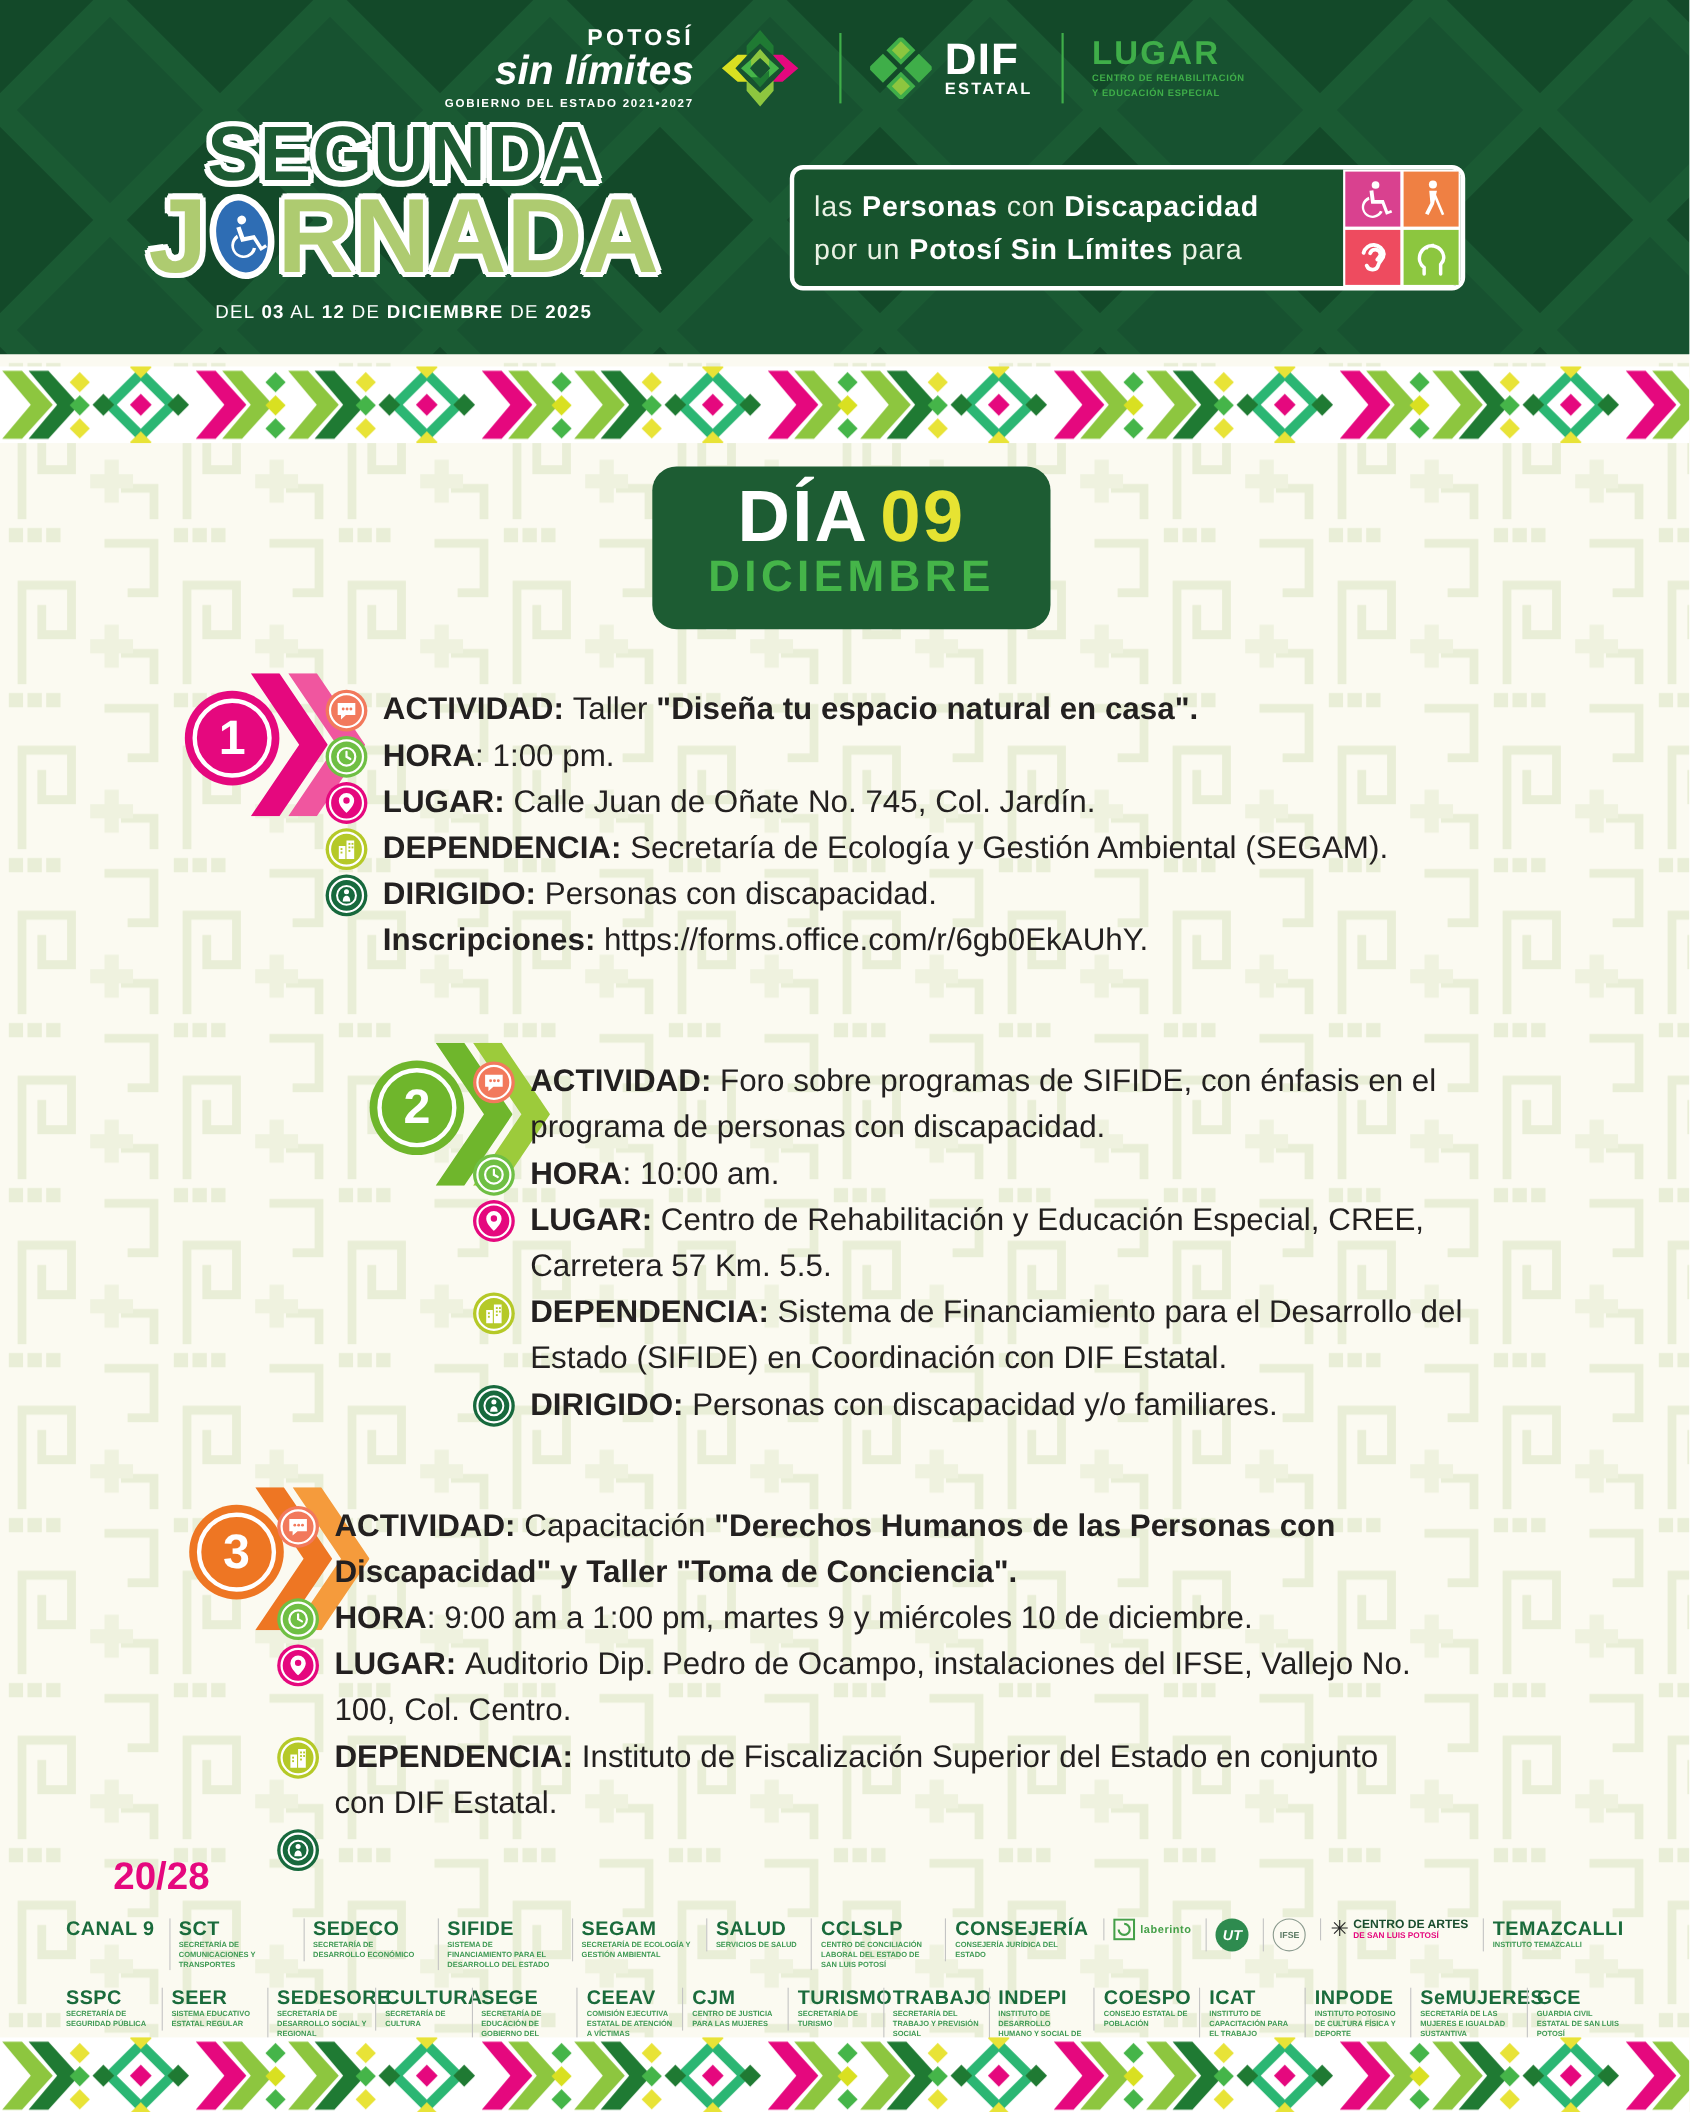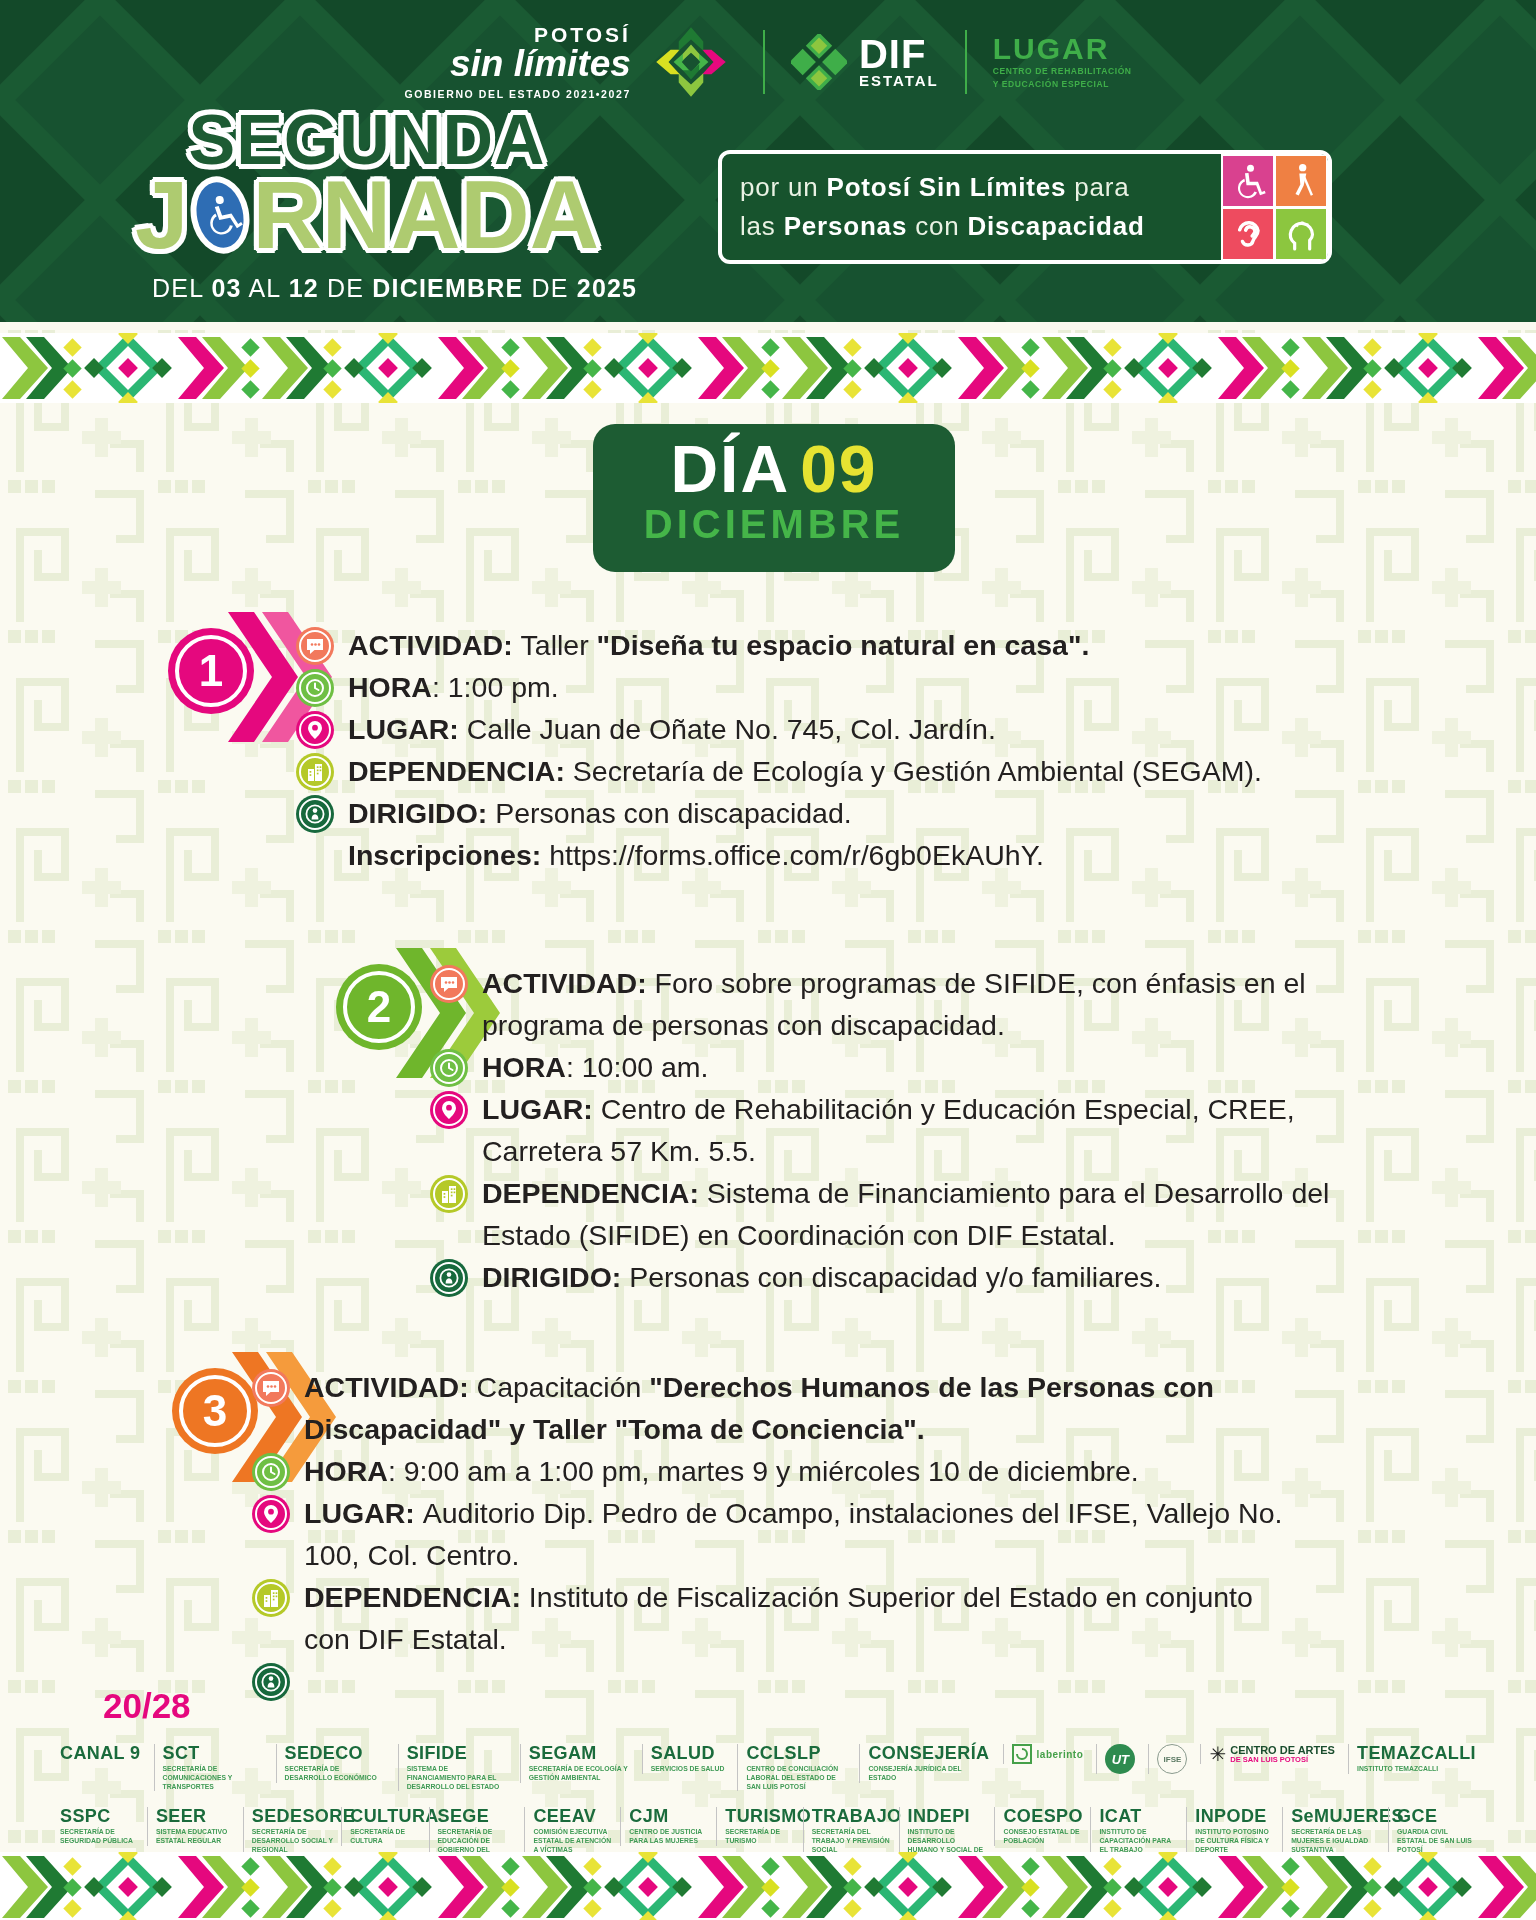--- a/index.html
+++ b/index.html
@@ -28,21 +28,21 @@
   .title-block{position:absolute;left:152px;top:108px;width:430px;text-align:center;z-index:2;}
   .outline{text-shadow:4px 0 0 #fff,-4px 0 0 #fff,0 4px 0 #fff,0 -4px 0 #fff,
     3px 3px 0 #fff,-3px 3px 0 #fff,3px -3px 0 #fff,-3px -3px 0 #fff,
     5px 2px 0 #fff,-5px 2px 0 #fff,5px -2px 0 #fff,-5px -2px 0 #fff,
     2px 5px 0 #fff,-2px 5px 0 #fff,2px -5px 0 #fff,-2px -5px 0 #fff;}
   .t1{font-size:70px;font-weight:800;color:#1d5b33;line-height:.92;letter-spacing:1px;}
   .t2{font-size:96px;font-weight:800;color:#aecb70;line-height:.98;display:flex;align-items:center;justify-content:center;margin-top:-4px;}
   .wheel{display:inline-flex;align-items:center;justify-content:center;width:66px;height:66px;margin:0 3px;
          background:#2e6db4;border:6px solid #fff;border-radius:50%;transform:rotate(-12deg);}
   .wheel svg{width:46px;height:46px;}
-  .date{margin-top:12px;font-size:25px;color:#fff;letter-spacing:1.2px;white-space:nowrap;}
+  .date{margin-top:12px;font-size:17px;color:#fff;letter-spacing:1.2px;white-space:nowrap;}
   .date .b{font-weight:800;}
 
   .tagline-box{position:absolute;left:718px;top:150px;width:614px;height:114px;background:#17532d;
                border:4px solid #fff;border-radius:12px;display:flex;align-items:stretch;z-index:2;box-sizing:border-box;}
   .tag-text{flex:1;display:flex;flex-direction:column;justify-content:center;padding:0 18px;
             font-size:26px;color:#eaf2e4;line-height:1.5;letter-spacing:.8px;white-space:nowrap;}
   .tag-text .b{font-weight:800;color:#fff;}
   .tag-icons{display:grid;grid-template-columns:50px 50px;grid-auto-rows:50px;gap:3px;background:#fff;padding:2px;border-radius:0 7px 7px 0;}
   .acc{display:flex;align-items:center;justify-content:center;}
   .acc svg{width:40px;height:40px;}
@@ -233,22 +233,22 @@
               <path d="M9.8 10.7a6 6 0 1 0 7.6 8.2l-1.5-.6a4.5 4.5 0 1 1-5.7-6z" fill="#fff"></path>
             </svg>
           </span>
           <span>RNADA</span>
       </div>
       <div class="date"><span>DEL </span><span class="b">03</span><span> AL </span><span class="b">12</span><span> DE </span><span class="b">DICIEMBRE</span><span> DE </span><span class="b">2025</span></div>
     </div>
 
     <div class="tagline-box">
       <div class="tag-text">
+        <div><span>las </span><span class="b">Personas</span><span> con </span><span class="b">Discapacidad</span></div>
         <div><span>por un </span><span class="b">Potosí Sin Límites</span><span> para</span></div>
-        <div><span>las </span><span class="b">Personas</span><span> con </span><span class="b">Discapacidad</span></div>
       </div>
       <div class="tag-icons">
           <div class="acc" style="background: rgb(217, 65, 143);">
             <svg viewBox="0 0 24 24">
               <circle cx="13.5" cy="4.3" r="2.1" fill="#fff"></circle>
               <path d="M12.3 7.2l.7 5.3h5l2.3 6.1 1.7-.7.6 1.4-3.4 1.3-2.3-6.1h-5.8l-.9-7.1z" fill="#fff"></path>
               <path d="M9.8 10.7a6 6 0 1 0 7.6 8.2l-1.5-.6a4.5 4.5 0 1 1-5.7-6z" fill="#fff"></path>
             </svg>
           </div>
           <div class="acc" style="background: rgb(239, 128, 67);">

